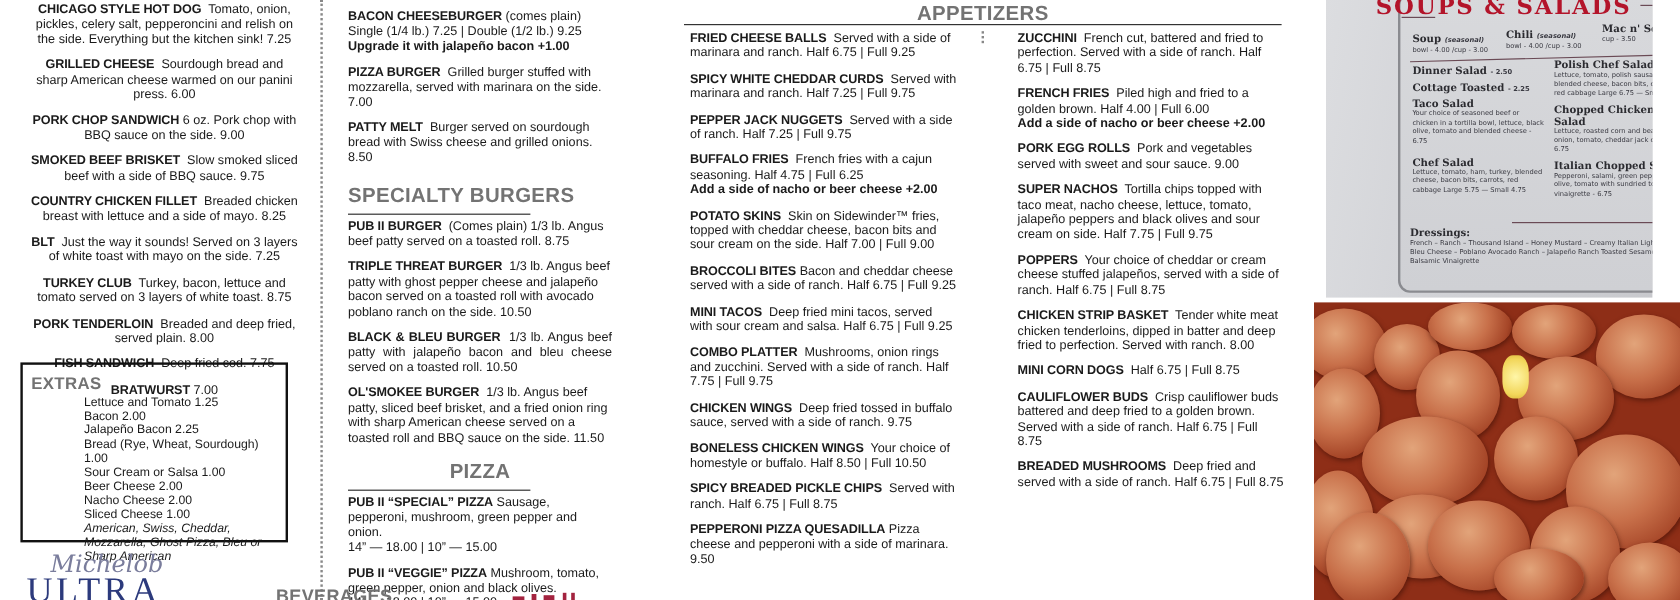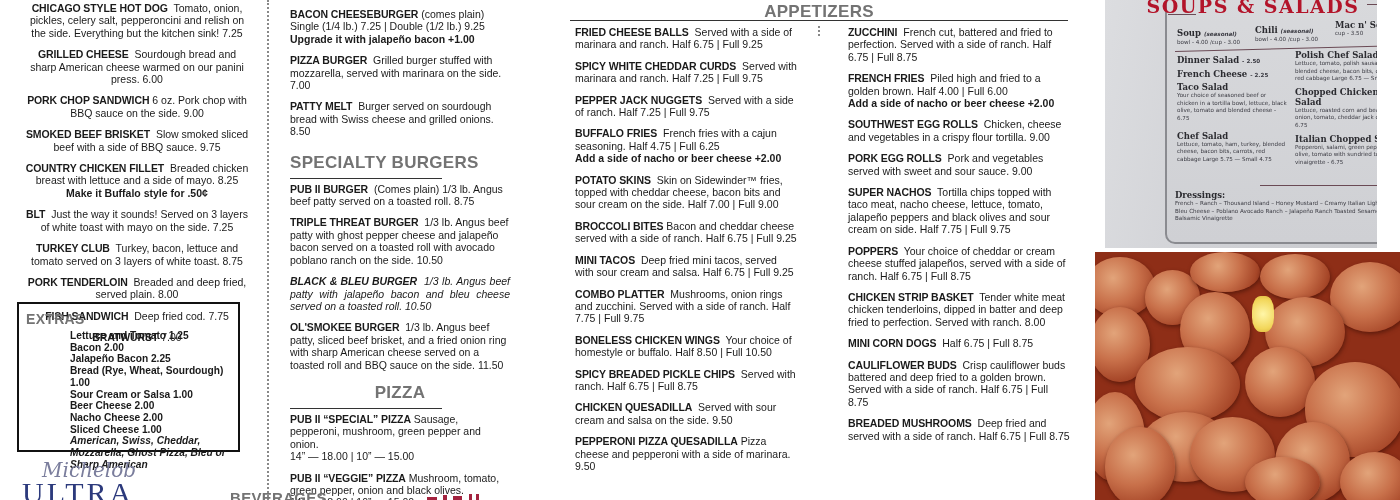--- a/index.html
+++ b/index.html
@@ -10,21 +10,21 @@
   .item b { font-weight: bold; letter-spacing: -0.1px; }
   .item .note { font-weight: bold; display: block; }
   .section-title { color: #737373; font-weight: bold; font-size: 17px; line-height: 20px; letter-spacing: 0.3px; }
   .rule { height: 0; border-top: 1.3px solid #333; }
   .vdots { position: absolute; width: 0; border-left: 2px dotted #888; }
 
   
   #col1 { left: 24px; width: 226px; top: 2px; text-align: center; }
   #extras-box { position: absolute; left: 17px; top: 302px; width: 223px; height: 150px; border: 2px solid #111; padding: 6px 7px; }
   #extras-box .section-title { font-size: 14px; line-height: 18px; margin-bottom: 2px; }
-  #extras-box .line { font-weight: bold; font-size: 10.2px; line-height: 11.7px; padding-left: 44px; }
+  #extras-box .line { font-weight: normal; font-size: 10.2px; line-height: 11.7px; padding-left: 44px; }
   #extras-box .line.it { font-style: italic; }
   #logo { position: absolute; left: 22px; top: 462px; width: 120px; height: 38px; }
   #logo .script { font-family: "DejaVu Serif", serif; font-style: italic; color: #7a7d9c; font-size: 20px; line-height: 16px; padding-left: 20px; }
   #logo .ultra { font-family: "Liberation Serif", serif; color: #2c3a7c; font-size: 30px; letter-spacing: 3px; line-height: 26px; margin-top: 2px; }
 
   
   #col2 { left: 290px; width: 220px; top: 0; }
   #col2 .item { margin-bottom: 9px; }
   #bev-title { position: absolute; left: 230px; top: 488px; font-size: 15px; }
   #pepperoni-frag { position: absolute; left: 427px; top: 492px; width: 70px; height: 8px; }
@@ -49,21 +49,21 @@
   #food-photo .cheese { position: absolute; left: 157px; top: 44px; width: 22px; height: 36px; border-radius: 40%; background: radial-gradient(circle, #fff6a8 0%, #f2d65a 70%, #d9b43a 100%); }
 </style>
 </head>
 <body>
 
 <div id="col1" class="col">
   <div class="item"><b>CHICAGO STYLE HOT DOG</b>&nbsp; <span>Tomato, onion, pickles, celery salt, pepperoncini and relish on the side. Everything but the kitchen sink! 7.25</span></div>
   <div class="item"><b>GRILLED CHEESE</b>&nbsp; <span>Sourdough bread and sharp American cheese warmed on our panini press. 6.00</span></div>
   <div class="item"><b>PORK CHOP SANDWICH</b> <span>6 oz. Pork chop with BBQ sauce on the side. 9.00</span></div>
   <div class="item"><b>SMOKED BEEF BRISKET</b>&nbsp; <span>Slow smoked sliced beef with a side of BBQ sauce. 9.75</span></div>
-  <div class="item"><b>COUNTRY CHICKEN FILLET</b>&nbsp; <span>Breaded chicken breast with lettuce and a side of mayo. 8.25</span><span class="note">Make it Buffalo style for .50¢</span></div>
+  <div class="item"><b>COUNTRY CHICKEN FILLET</b>&nbsp; <span>Breaded chicken breast with lettuce and a side of mayo. 8.25</span></div>
   <div class="item"><b>BLT</b>&nbsp; <span>Just the way it sounds! Served on 3 layers of white toast with mayo on the side. 7.25</span></div>
   <div class="item"><b>TURKEY CLUB</b>&nbsp; <span>Turkey, bacon, lettuce and tomato served on 3 layers of white toast. 8.75</span></div>
   <div class="item"><b>PORK TENDERLOIN</b>&nbsp; <span>Breaded and deep fried, served plain. 8.00</span></div>
   <div class="item"><b>FISH SANDWICH</b>&nbsp; <span>Deep fried cod. 7.75</span></div>
   <div class="item"><b>BRATWURST</b> <span>7.00</span></div>
 </div>
 
 <div id="extras-box">
   <div class="section-title">EXTRAS</div>
   <div class="line">Lettuce and Tomato 1.25</div>
@@ -87,21 +87,21 @@
 <div id="col2" class="col">
   <div style="height:8px;"></div>
   <div class="item"><b>BACON CHEESEBURGER</b> <span>(comes plain) Single (1/4 lb.) 7.25 | Double (1/2 lb.) 9.25</span><span class="note">Upgrade it with jalapeño bacon +1.00</span></div>
   <div class="item"><b>PIZZA BURGER</b>&nbsp; <span>Grilled burger stuffed with mozzarella, served with marinara on the side. 7.00</span></div>
   <div class="item"><b>PATTY MELT</b>&nbsp; <span>Burger served on sourdough bread with Swiss cheese and grilled onions. 8.50</span></div>
 
   <div class="section-title" style="margin-top:15px;">SPECIALTY BURGERS</div>
   <div class="rule" style="width:152px; margin:5px 0 4px;"></div>
   <div class="item"><b>PUB II BURGER</b>&nbsp; <span>(Comes plain) 1/3 lb. Angus beef patty served on a toasted roll. 8.75</span></div>
   <div class="item"><b>TRIPLE THREAT BURGER</b>&nbsp; <span>1/3 lb. Angus beef patty with ghost pepper cheese and jalapeño bacon served on a toasted roll with avocado poblano ranch on the side. 10.50</span></div>
-  <div class="item" style="text-align:justify;font-style:italic;"><b>BLACK &amp; BLEU BURGER</b>&nbsp; <span>1/3 lb. Angus beef patty with jalapeño bacon and bleu cheese served on a toasted roll. 10.50</span></div>
+  <div class="item" style="text-align:justify;"><b>BLACK &amp; BLEU BURGER</b>&nbsp; <span>1/3 lb. Angus beef patty with jalapeño bacon and bleu cheese served on a toasted roll. 10.50</span></div>
   <div class="item"><b>OL'SMOKEE BURGER</b>&nbsp; <span>1/3 lb. Angus beef patty, sliced beef brisket, and a fried onion ring with sharp American cheese served on a toasted roll and BBQ sauce on the side. 11.50</span></div>
 
   <div class="section-title" style="margin-top:12px;text-align:center;">PIZZA</div>
   <div class="rule" style="width:152px; margin:5px 0 4px;"></div>
   <div class="item"><b>PUB II “SPECIAL” PIZZA</b> <span>Sausage, pepperoni, mushroom, green pepper and onion.</span><span style="display:block">14” — 18.00 | 10” — 15.00</span></div>
   <div class="item"><b>PUB II “VEGGIE” PIZZA</b> <span>Mushroom, tomato, green pepper, onion and black olives.</span><span style="display:block">14” — 18.00 | 10” — 15.00</span></div>
 
 </div>
 
 <div id="bev-title" class="section-title">BEVERAGES</div>
@@ -119,30 +119,29 @@
 
 <div id="col3" class="col">
   <div class="item"><b>FRIED CHEESE BALLS</b>&nbsp; <span>Served with a side of marinara and ranch. Half 6.75 | Full 9.25</span></div>
   <div class="item"><b>SPICY WHITE CHEDDAR CURDS</b>&nbsp; <span>Served with marinara and ranch. Half 7.25 | Full 9.75</span></div>
   <div class="item"><b>PEPPER JACK NUGGETS</b>&nbsp; <span>Served with a side of ranch. Half 7.25 | Full 9.75</span></div>
   <div class="item"><b>BUFFALO FRIES</b>&nbsp; <span>French fries with a cajun seasoning. Half 4.75 | Full 6.25</span><span class="note">Add a side of nacho or beer cheese +2.00</span></div>
   <div class="item"><b>POTATO SKINS</b>&nbsp; <span>Skin on Sidewinder™ fries, topped with cheddar cheese, bacon bits and sour cream on the side. Half 7.00 | Full 9.00</span></div>
   <div class="item"><b>BROCCOLI BITES</b> <span>Bacon and cheddar cheese served with a side of ranch. Half 6.75 | Full 9.25</span></div>
   <div class="item"><b>MINI TACOS</b>&nbsp; <span>Deep fried mini tacos, served with sour cream and salsa. Half 6.75 | Full 9.25</span></div>
   <div class="item"><b>COMBO PLATTER</b>&nbsp; <span>Mushrooms, onion rings and zucchini. Served with a side of ranch. Half 7.75 | Full 9.75</span></div>
+  <div class="item"><b>CHICKEN WINGS</b>&nbsp; <span>Deep fried tossed in buffalo sauce, served with a side of ranch. 9.75</span></div>
   <div class="item"><b>BONELESS CHICKEN WINGS</b>&nbsp; <span>Your choice of homestyle or buffalo. Half 8.50 | Full 10.50</span></div>
   <div class="item"><b>SPICY BREADED PICKLE CHIPS</b>&nbsp; <span>Served with ranch. Half 6.75 | Full 8.75</span></div>
-  <div class="item"><b>CHICKEN QUESADILLA</b>&nbsp; <span>Served with sour cream and salsa on the side. 9.50</span></div>
   <div class="item"><b>PEPPERONI PIZZA QUESADILLA</b> <span>Pizza cheese and pepperoni with a side of marinara. 9.50</span></div>
 </div>
 
 <div id="col4" class="col">
   <div class="item"><b>ZUCCHINI</b>&nbsp; <span>French cut, battered and fried to perfection. Served with a side of ranch. Half 6.75 | Full 8.75</span></div>
   <div class="item"><b>FRENCH FRIES</b>&nbsp; <span>Piled high and fried to a golden brown. Half 4.00 | Full 6.00</span><span class="note">Add a side of nacho or beer cheese +2.00</span></div>
-  <div class="item"><b>SOUTHWEST EGG ROLLS</b>&nbsp; <span>Chicken, cheese and vegetables in a crispy flour tortilla. 9.00</span></div>
   <div class="item"><b>PORK EGG ROLLS</b>&nbsp; <span>Pork and vegetables served with sweet and sour sauce. 9.00</span></div>
   <div class="item"><b>SUPER NACHOS</b>&nbsp; <span>Tortilla chips topped with taco meat, nacho cheese, lettuce, tomato, jalapeño peppers and black olives and sour cream on side. Half 7.75 | Full 9.75</span></div>
   <div class="item"><b>POPPERS</b>&nbsp; <span>Your choice of cheddar or cream cheese stuffed jalapeños, served with a side of ranch. Half 6.75 | Full 8.75</span></div>
   <div class="item"><b>CHICKEN STRIP BASKET</b>&nbsp; <span>Tender white meat chicken tenderloins, dipped in batter and deep fried to perfection. Served with ranch. 8.00</span></div>
   <div class="item"><b>MINI CORN DOGS</b>&nbsp; <span>Half 6.75 | Full 8.75</span></div>
   <div class="item"><b>CAULIFLOWER BUDS</b>&nbsp; <span>Crisp cauliflower buds battered and deep fried to a golden brown. Served with a side of ranch. Half 6.75 | Full 8.75</span></div>
   <div class="item"><b>BREADED MUSHROOMS</b>&nbsp; <span>Deep fried and served with a side of ranch. Half 6.75 | Full 8.75</span></div>
 </div>
 
 <div id="menu-photo">
@@ -160,21 +159,21 @@
     <div class="sm">bowl - 4.00 /cup - 3.00</div>
   </div>
   <div class="txt" style="left:230px; top:20px; width:75px;">
     <div class="hd">Mac n' Served</div>
     <div class="sm">cup - 3.50</div>
   </div>
   <div class="hline" style="left:70px; top:48px; width:225px; transform:rotate(-1.5deg);"></div>
 
   <div class="txt" style="left:72px; top:55px; width:110px;">
     <div class="hd" style="margin-top:0"><span>Dinner Salad</span> <span class="sm">- 2.50</span></div>
-    <div class="hd" style="margin-top:3px"><span>French Cheese</span> <span class="sm">- 2.25</span></div>
+    <div class="hd" style="margin-top:3px"><span>Cottage Toasted</span> <span class="sm">- 2.25</span></div>
     <div class="hd" style="margin-top:3px">Taco Salad</div>
     <div class="sm">Your choice of seasoned beef or chicken in a tortilla bowl, lettuce, black olive, tomato and blended cheese - 6.75</div>
     <div class="hd" style="margin-top:8px">Chef Salad</div>
     <div class="sm">Lettuce, tomato, ham, turkey, blended cheese, bacon bits, carrots, red cabbage Large 5.75 — Small 4.75</div>
   </div>
   <div class="txt" style="left:190px; top:50px; width:110px;">
     <div class="hd">Polish Chef Salad</div>
     <div class="sm">Lettuce, tomato, polish sausage, blended cheese, bacon bits, carrots, red cabbage Large 6.75 — Small 5.75</div>
     <div class="hd" style="margin-top:4px">Chopped Chicken Salad</div>
     <div class="sm">Lettuce, roasted corn and beans, red onion, tomato, cheddar jack cheese - 6.75</div>

